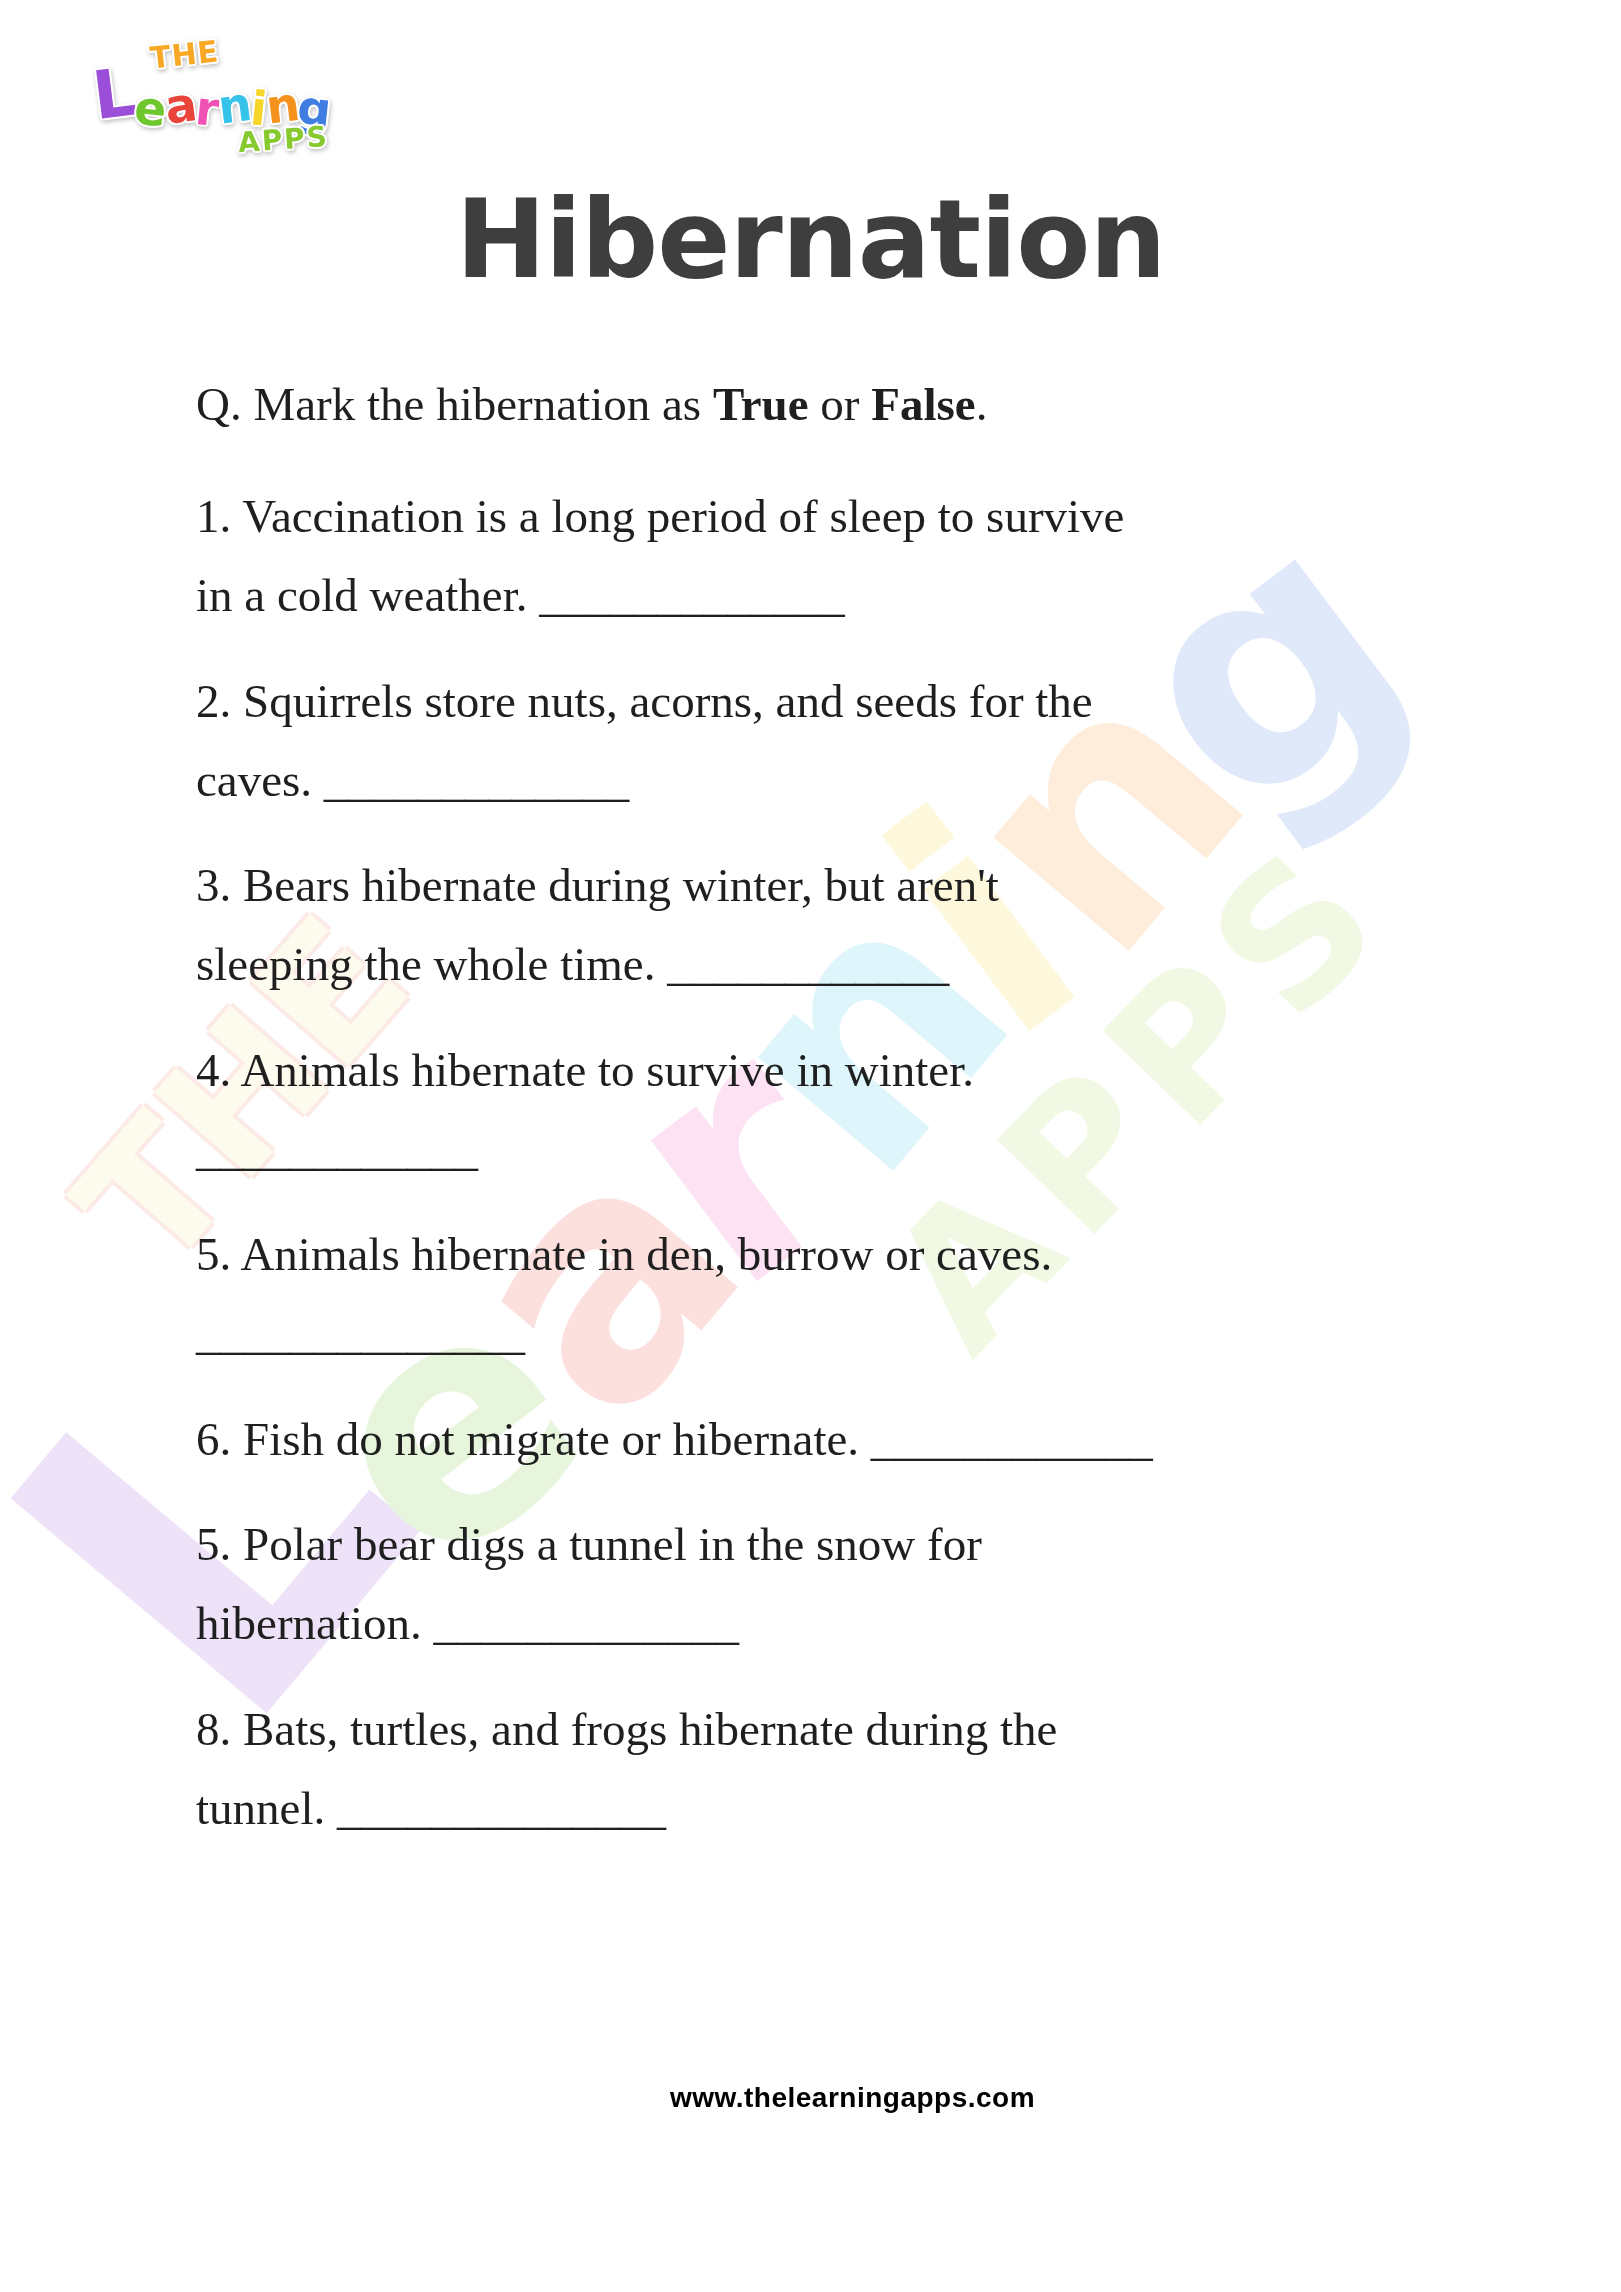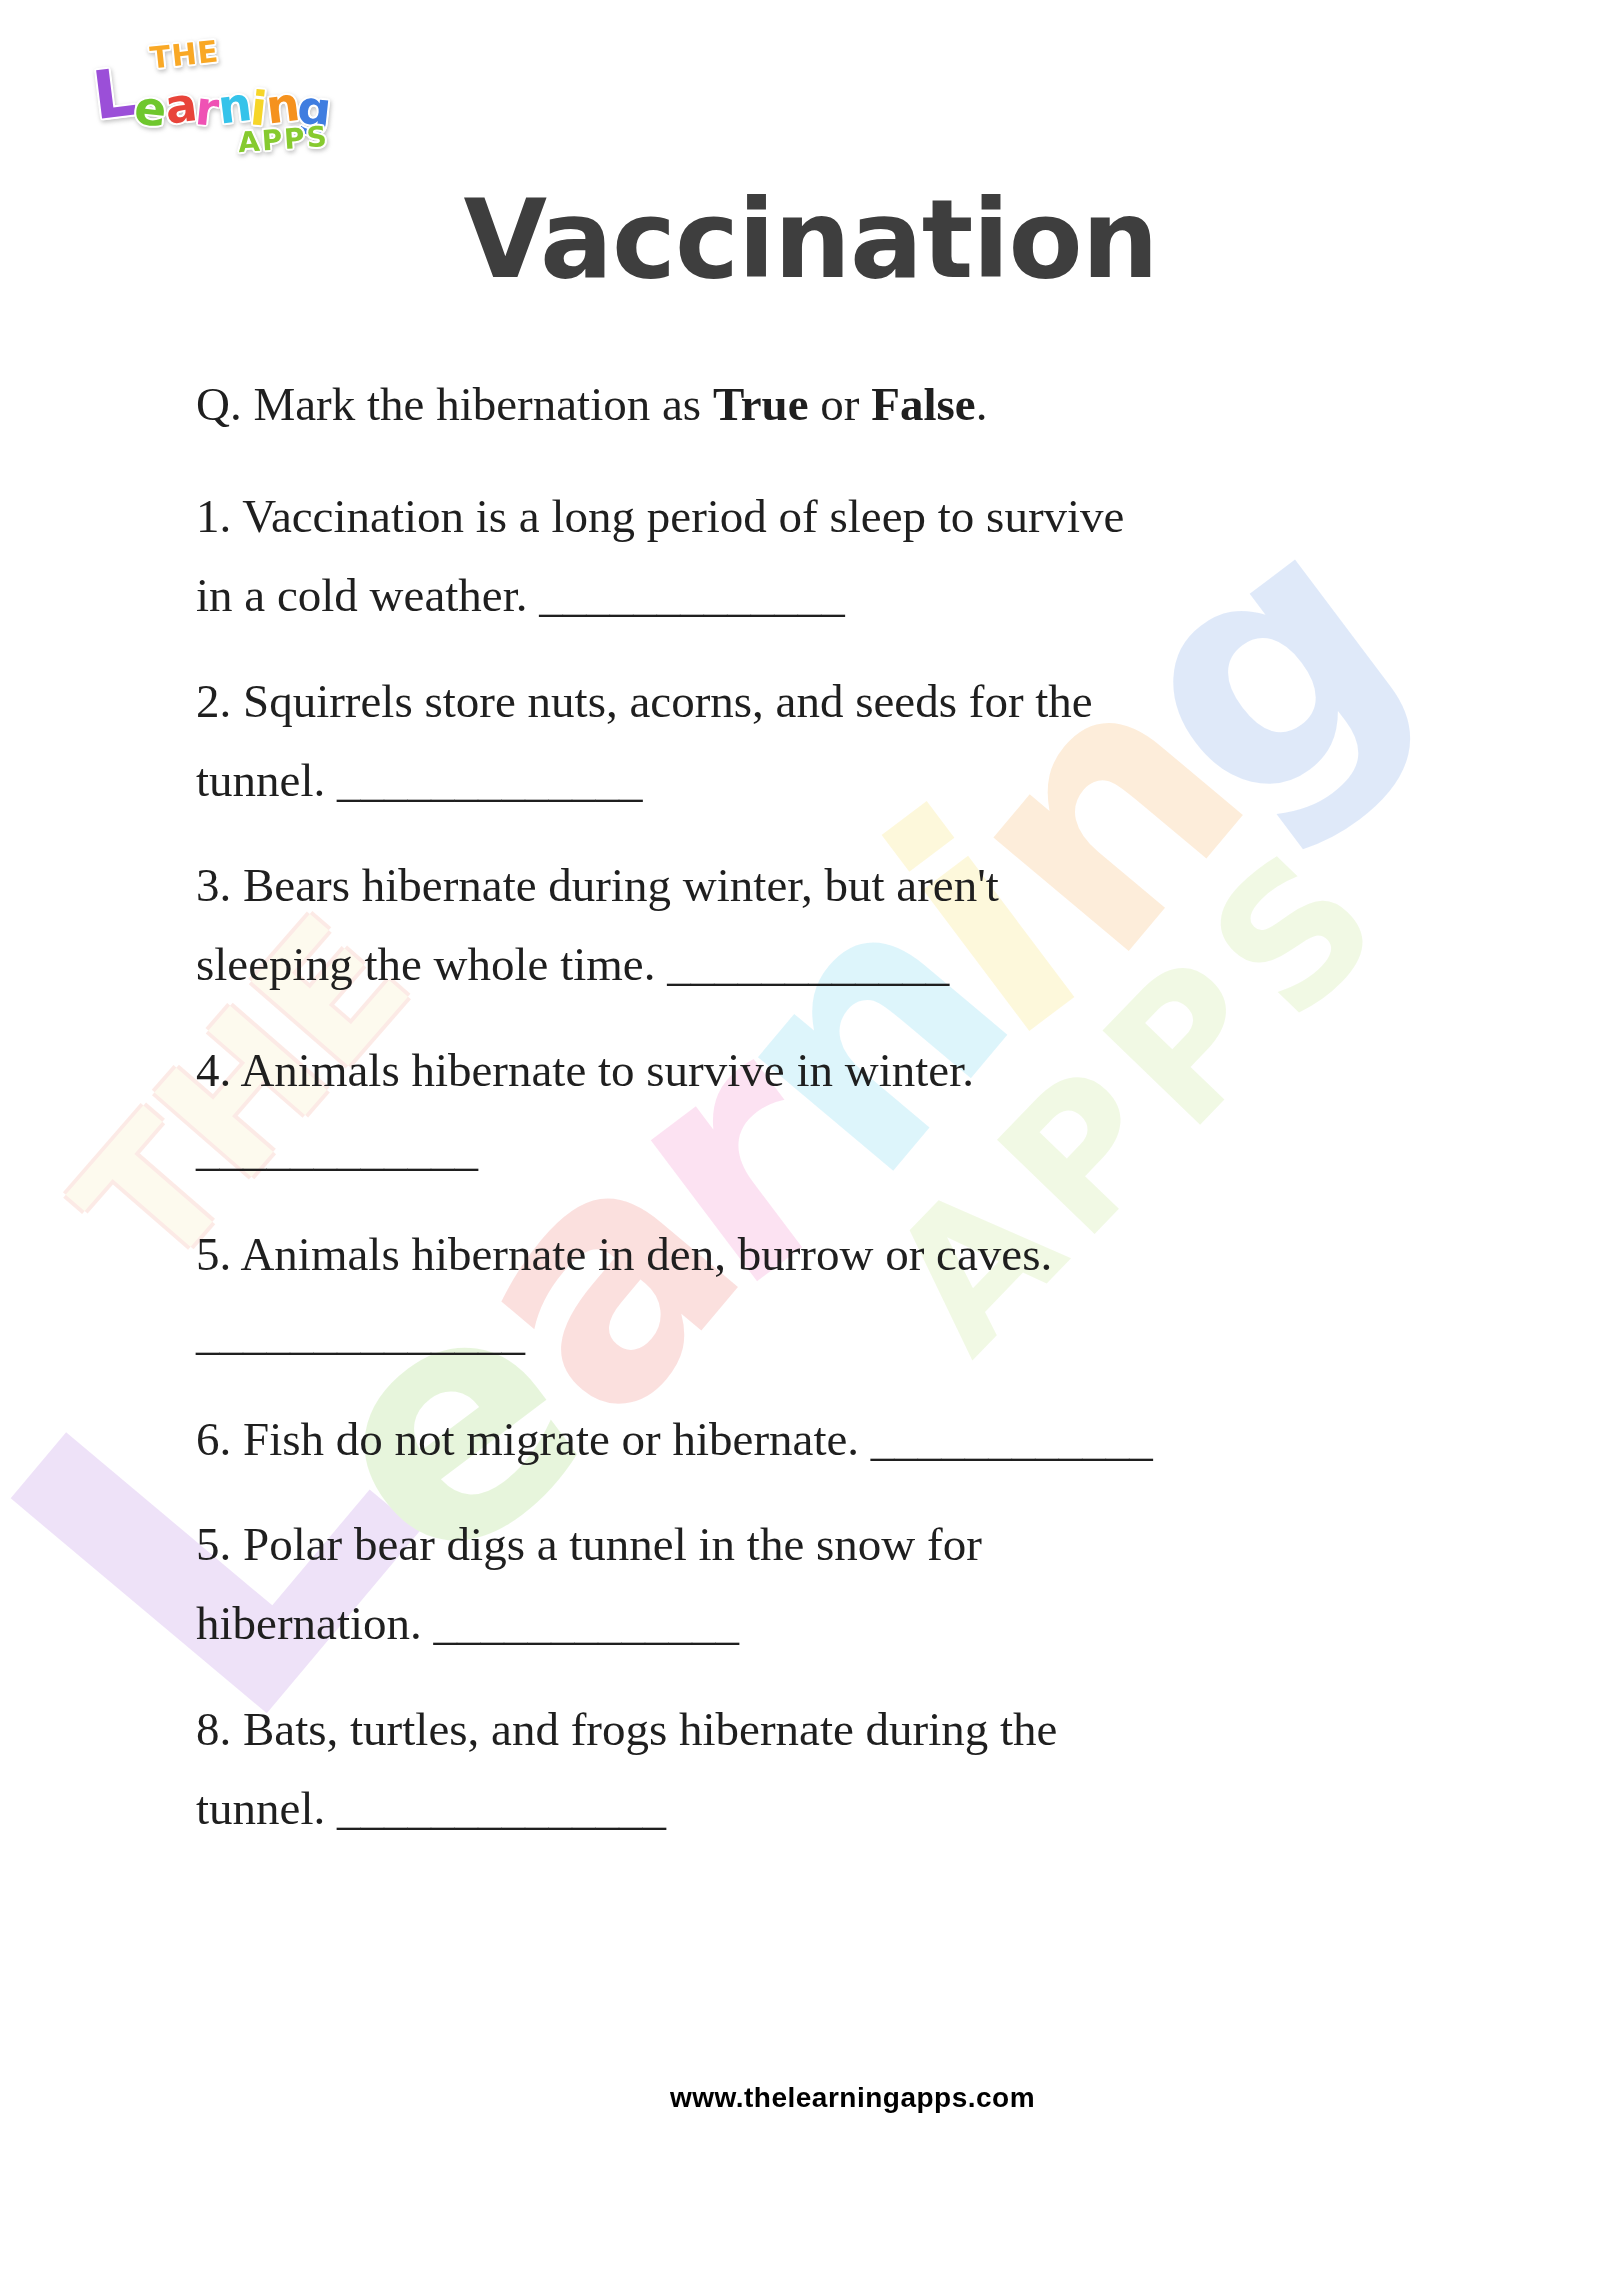--- a/index.html
+++ b/index.html
@@ -155,32 +155,32 @@
         <span class="bubble-letter outlined" style="color: rgb(232, 68, 58);">a</span>
         <span class="bubble-letter outlined" style="color: rgb(239, 82, 180);">r</span>
         <span class="bubble-letter outlined" style="color: rgb(53, 195, 234);">n</span>
         <span class="bubble-letter outlined" style="color: rgb(246, 213, 40);">i</span>
         <span class="bubble-letter outlined" style="color: rgb(245, 146, 30);">n</span>
         <span class="bubble-letter outlined" style="color: rgb(63, 125, 224);">g</span>
       </div>
     <div class="logo-apps outlined">APPS</div>
   </div>
 
-  <h1 class="title" style="color: rgb(62, 62, 62);">Vaccination</h1>
+  <h1 class="title" style="color: rgb(62, 62, 62);">Hibernation</h1>
 
   <div class="content" style="color: rgb(31, 31, 31);">
     <p class="instruction"><span>Q. Mark the hibernation as </span><b>True</b><span> or </span><b>False</b><span>.</span></p>
 
     <p>
       <span class="qline">1. Vaccination is a long period of sleep to survive</span>
       <span class="qline">in a cold weather. _____________</span>
     </p>
     <p>
       <span class="qline">2. Squirrels store nuts, acorns, and seeds for the</span>
-      <span class="qline">tunnel. _____________</span>
+      <span class="qline">caves. _____________</span>
     </p>
     <p>
       <span class="qline">3. Bears hibernate during winter, but aren't</span>
       <span class="qline">sleeping the whole time. ____________</span>
     </p>
     <p>
       <span class="qline">4. Animals hibernate to survive in winter.</span>
       <span class="qline">____________</span>
     </p>
     <p>

